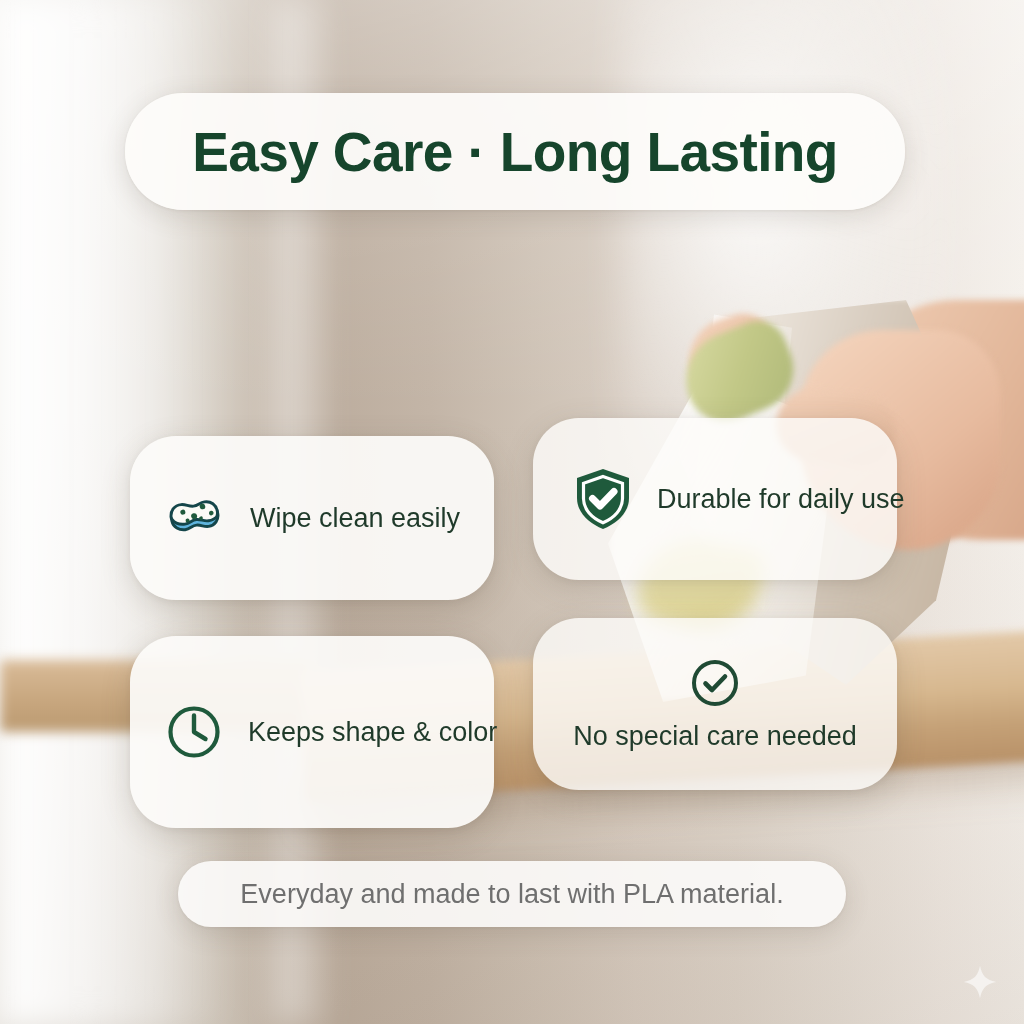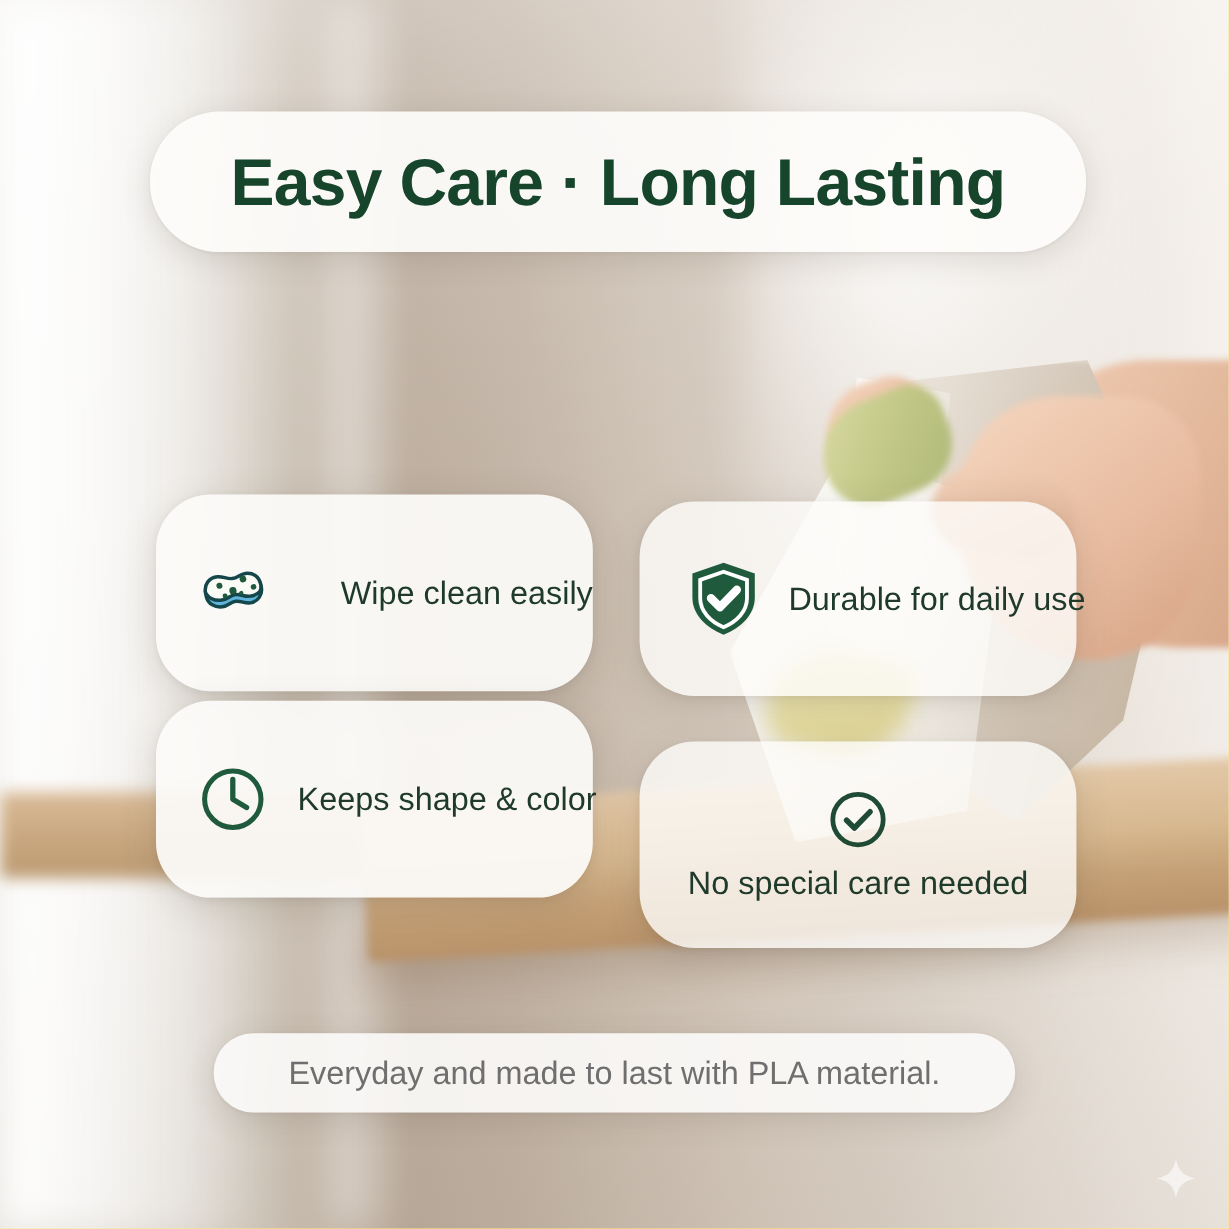--- a/index.html
+++ b/index.html
@@ -6,21 +6,21 @@
     margin: 0; padding: 0;
     width: 1024px; height: 1024px;
     overflow: hidden;
     font-family: "Liberation Sans", sans-serif;
   }
 
   #stage {
     position: relative;
     width: 1024px; height: 1024px;
     overflow: hidden;
-    background: #fde047;
+    background: #fef9c3;
   }
 
   
   .bg-layer { position: absolute; inset: 0; }
 
   .bg-base {
     background:
       linear-gradient(90deg,
         #f5f4f1 0%,
         #f1efec 8%,
@@ -190,25 +190,25 @@
     position: absolute;
     border-radius: 46px;
     box-shadow: 0 8px 30px rgba(90,75,60,0.18), 0 2px 6px rgba(90,75,60,0.08);
     box-sizing: border-box;
     display: flex;
     align-items: center;
   }
   .card-row { flex-direction: row; padding-left: 34px; gap: 24px; }
   .card-col { flex-direction: column; justify-content: center; gap: 12px; }
 
-  #card-1 { left: 130px; top: 412px; width: 364px; height: 164px;
-            background: rgba(252,251,249,0.93); justify-content: space-between; }
+  #card-1 { left: 130px; top: 436px; width: 364px; height: 164px;
+            background: rgba(252,251,249,0.93); }
   #card-2 { left: 533px; top: 418px; width: 364px; height: 162px;
             background: rgba(252,251,249,0.82); padding-left: 40px; }
-  #card-3 { left: 130px; top: 584px; width: 364px; height: 164px;
+  #card-3 { left: 130px; top: 636px; width: 364px; height: 192px;
             background: rgba(252,251,249,0.93); }
   #card-4 { left: 533px; top: 618px; width: 364px; height: 172px;
             background: rgba(252,251,249,0.80); }
 
   .card-label {
     font-size: 27px;
     color: #1f3a2a;
     white-space: nowrap;
   }
   #card-4 .card-label { font-size: 27px; text-align: right; }

